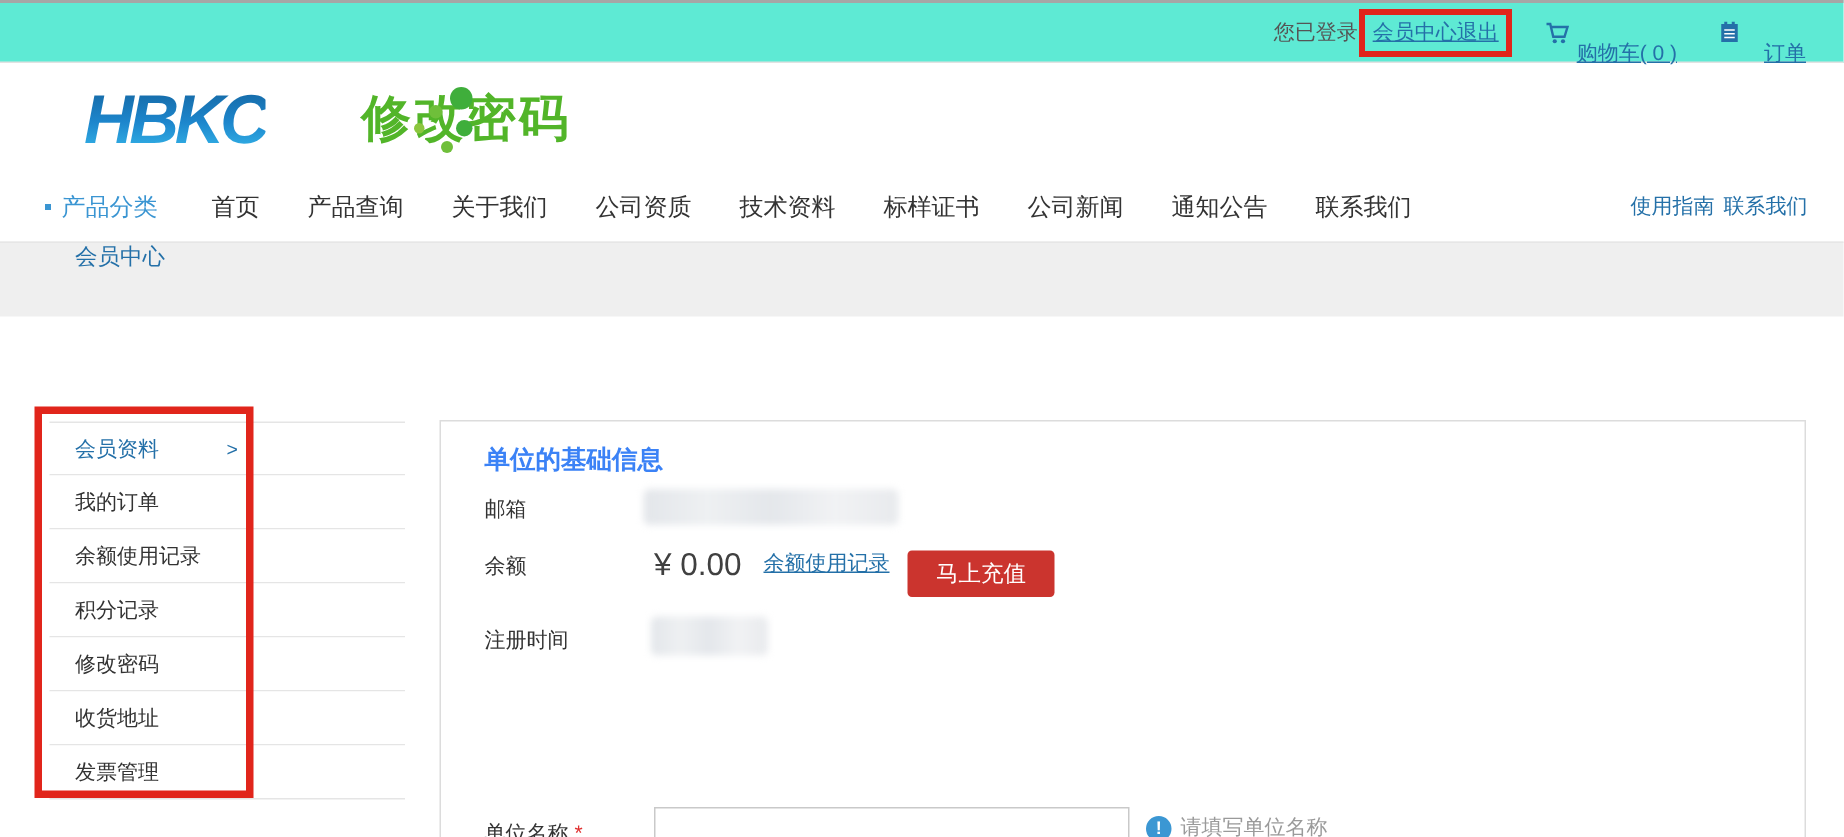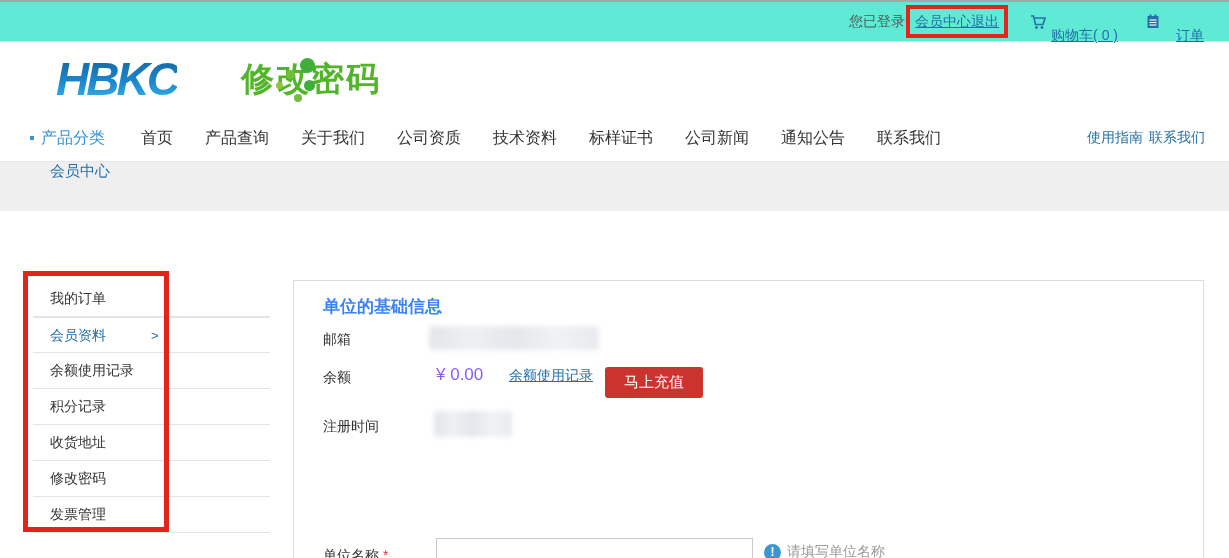--- a/index.html
+++ b/index.html
@@ -60,21 +60,21 @@
     border:5px solid #e1251b; pointer-events:none; }
 
   
   .panel { position:absolute; left:293px; top:280px; width:911px; height:560px;
     background:#fff; border:1px solid #dcdcdc; }
   .sec-title { position:absolute; left:29px; font-size:17px; font-weight:bold; color:#3b82f6; }
   .t1 { top:14px; } .t2 { top:224px; }
   .field-label { position:absolute; left:29px; font-size:14px; color:#333; }
   .redacted { position:absolute; border-radius:4px; filter:blur(2.5px);
     background:linear-gradient(90deg,#e3e6ea 0%,#eef0f2 25%,#e4e7eb 50%,#f1f2f4 75%,#e8eaed 100%); }
-  .balance-value { position:absolute; left:142px; top:84px; font-size:17px; color:#8b5cf6; }
+  .balance-value { position:absolute; left:142px; top:84px; font-size:21px; color:#404040; }
   .balance-link { position:absolute; left:215px; top:86px; font-size:14px; color:#2470a8;
     text-decoration:underline; cursor:pointer; }
   .recharge-btn { position:absolute; left:311px; top:86px; width:98px; height:31px;
     background:#cb342e; color:#fff; font-size:15px; border:none; border-radius:3px; cursor:pointer;
     font-family:inherit; }
   .req-star { color:#e03131; margin-left:4px; }
   .name-input { position:absolute; left:142px; top:257px; width:317px; height:42px;
     border:1px solid #c9c9c9; background:#fff; font-size:14px; padding:0 8px; font-family:inherit; }
   .hint-wrap { position:absolute; left:470px; top:262px; display:flex; align-items:center; gap:6px; }
   .info-icon { width:17px; height:17px; border-radius:50%; background:#3b97d3; color:#fff;
@@ -144,38 +144,38 @@
     <a>使用指南</a>
     <a>联系我们</a>
   </span>
 </div>
 
 <div class="crumb-band">
   <span class="crumb-title">会员中心</span>
 </div>
 
 <div class="sidebar">
-  <div class="side-item">
-    <span>我的订单</span>
-  </div>
   <div class="side-item first active">
     <span>会员资料</span>
     <span class="side-arrow">&gt;</span>
   </div>
   <div class="side-item">
+    <span>我的订单</span>
+  </div>
+  <div class="side-item">
     <span>余额使用记录</span>
   </div>
   <div class="side-item">
     <span>积分记录</span>
   </div>
   <div class="side-item">
+    <span>修改密码</span>
+  </div>
+  <div class="side-item">
     <span>收货地址</span>
-  </div>
-  <div class="side-item">
-    <span>修改密码</span>
   </div>
   <div class="side-item">
     <span>发票管理</span>
   </div>
 </div>
 <div class="annotation-box-side"></div>
 
 <div class="panel">
   <div class="sec-title t1">单位的基础信息</div>
 

